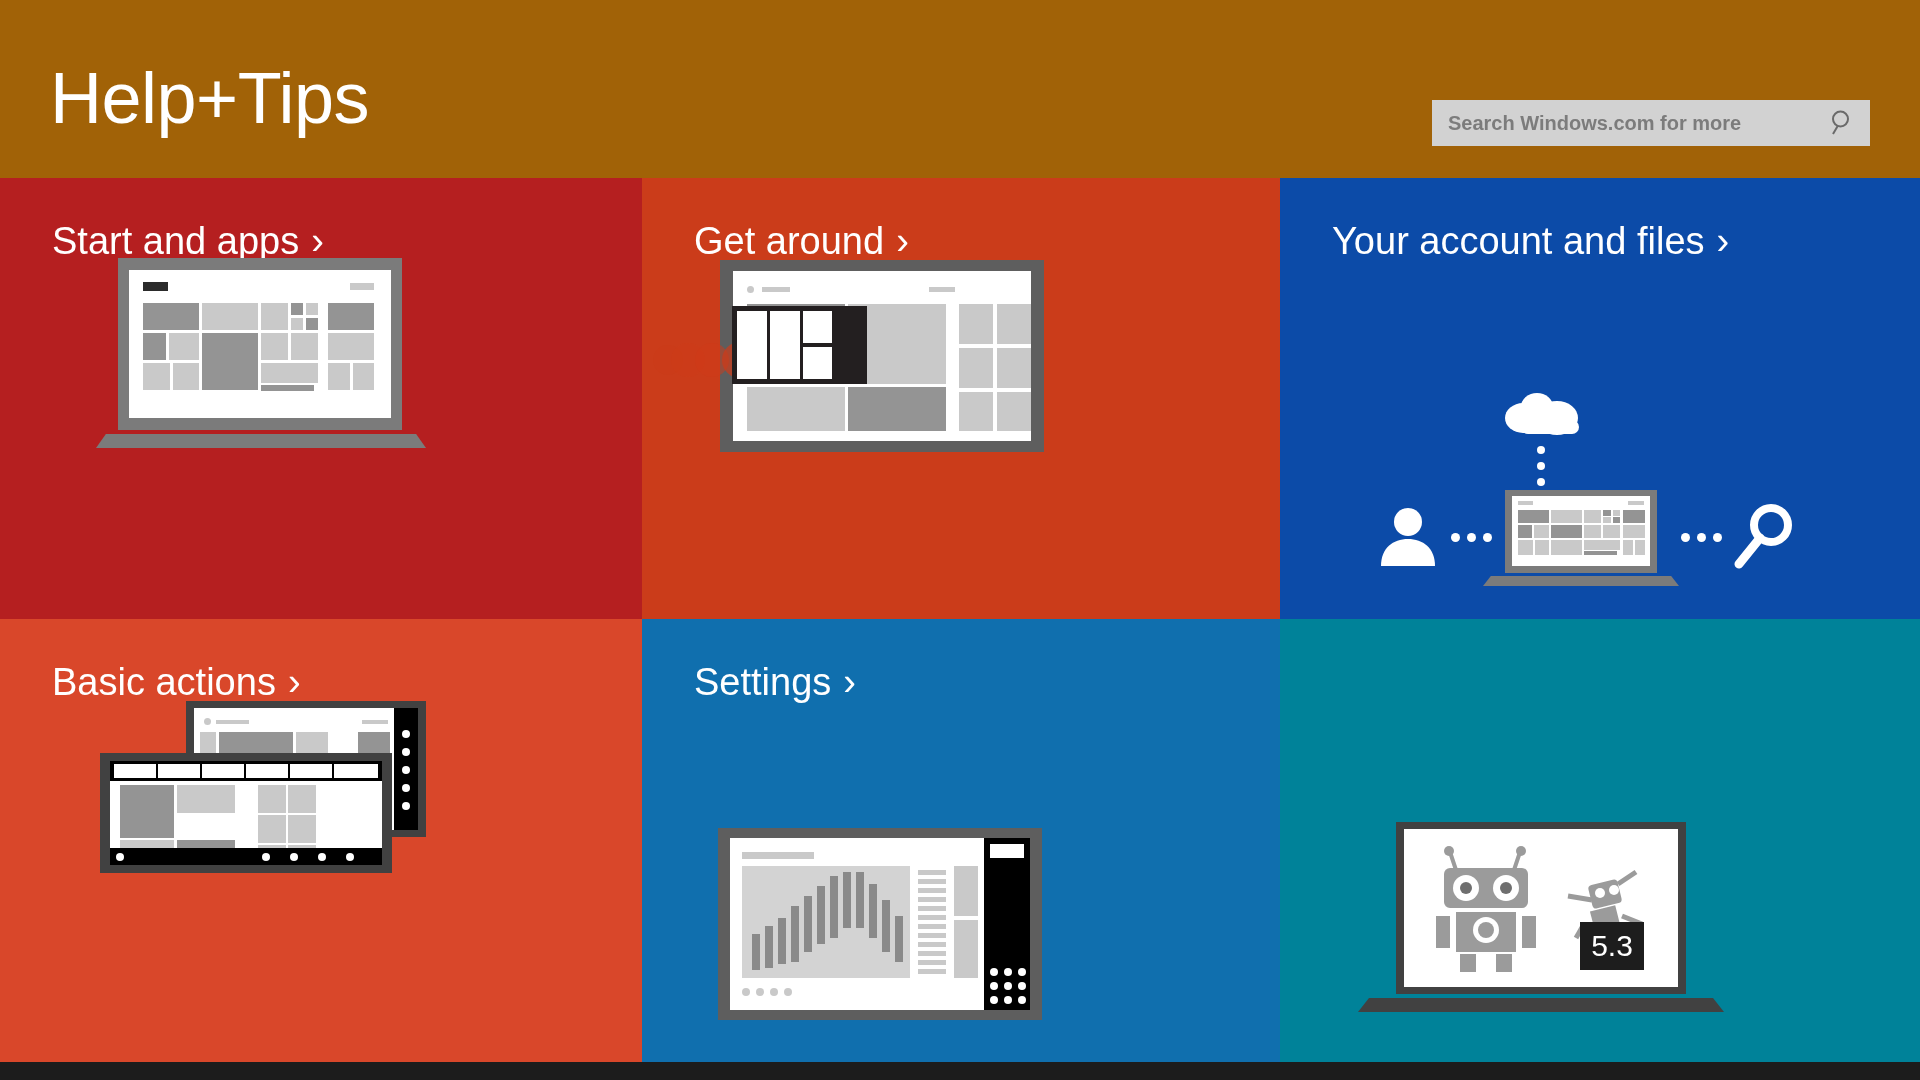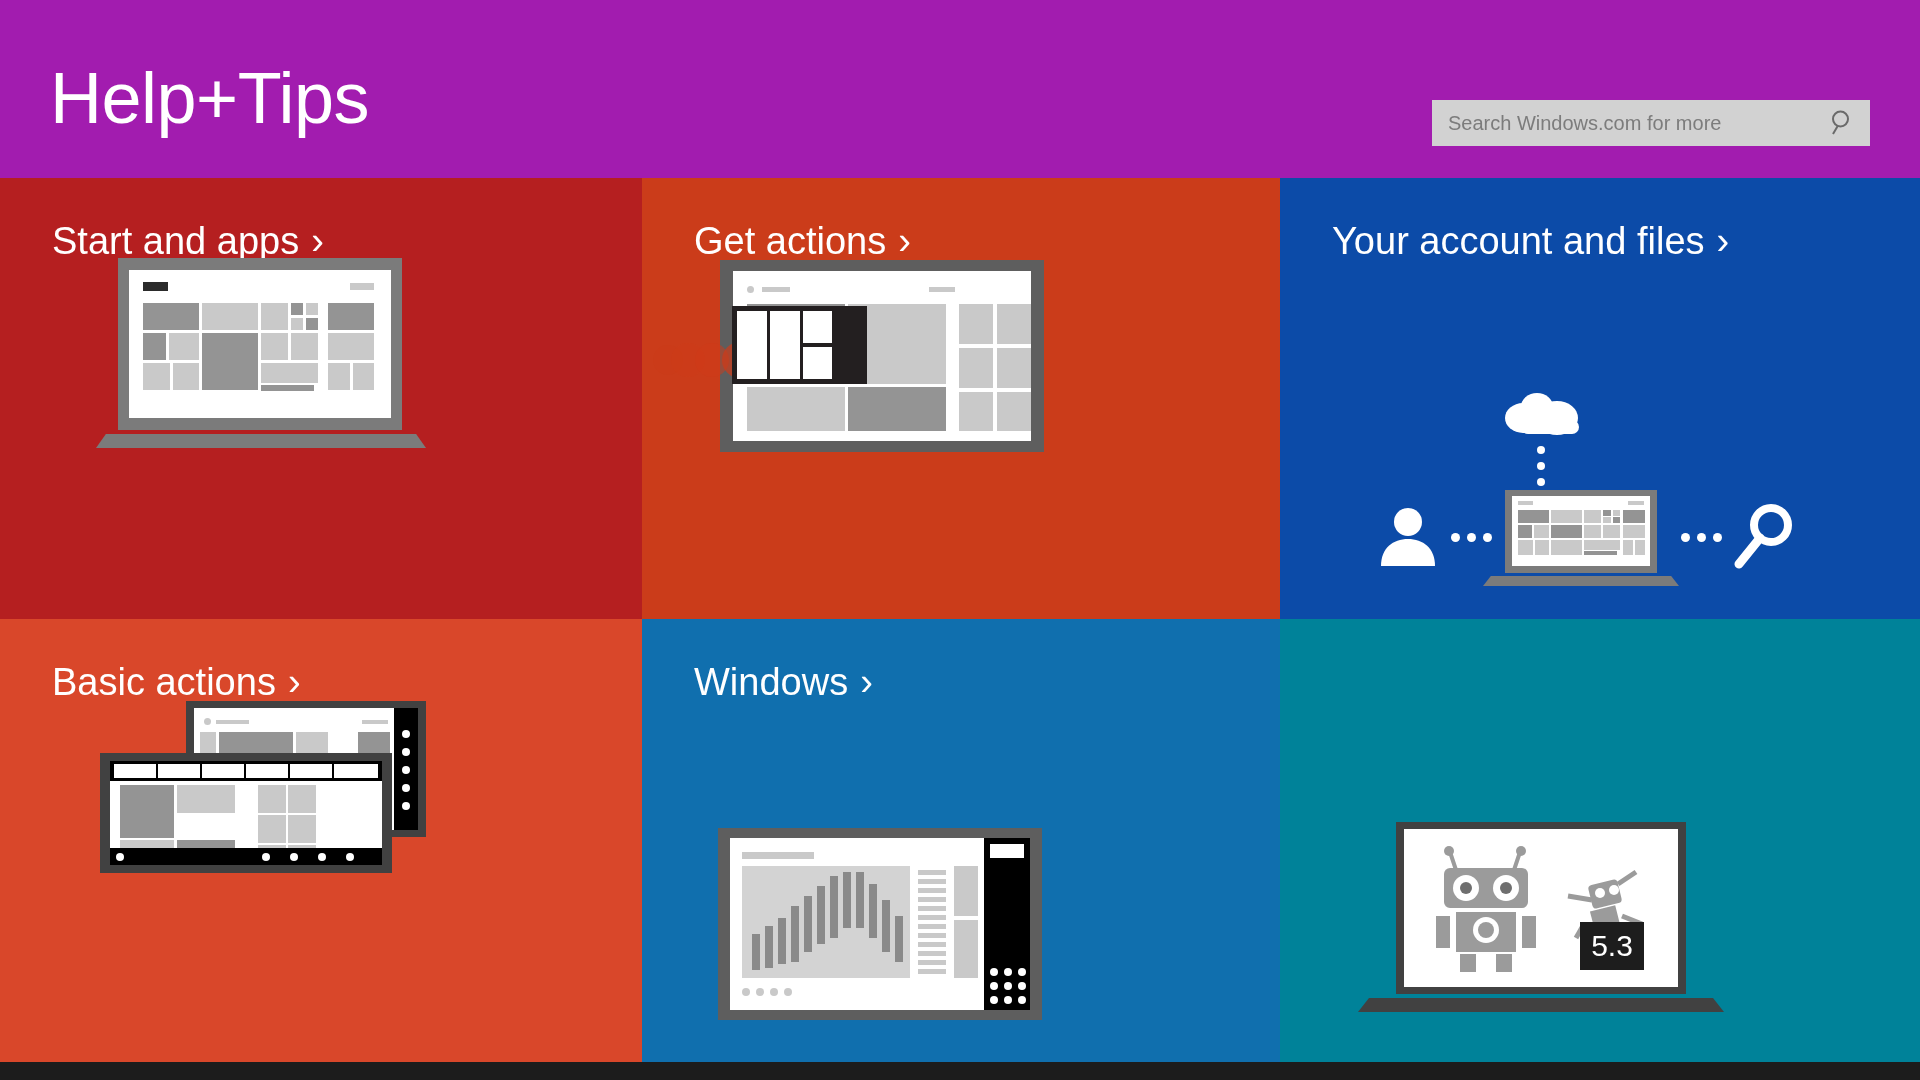--- a/index.html
+++ b/index.html
@@ -8,38 +8,38 @@
     background: #1c1c1c;
     font-family: "Liberation Sans", sans-serif;
     overflow: hidden;
   }
   #app { position: relative; width: 1920px; height: 1080px; }
 
   
   .header {
     position: absolute; left: 0; top: 0;
     width: 1920px; height: 196px;
-    background: #a21caf;
+    background: #a16207;
   }
   .app-title {
     position: absolute; left: 50px; top: 62px;
     font-size: 72px; font-weight: 300; letter-spacing: -0.5px;
     color: #ffffff; line-height: 1;
     font-family: "Liberation Sans", sans-serif;
   }
   .search-wrap {
     position: absolute; right: 50px; top: 100px;
     width: 438px; height: 46px;
     background: #d2d2d2;
   }
   .search-input {
     position: absolute; left: 0; top: 0;
     width: 390px; height: 46px;
     border: 0; outline: none; background: transparent;
-    font-size: 20px; font-weight: 400; color: #6a6a6a;
+    font-size: 20px; font-weight: 700; color: #6a6a6a;
     padding-left: 16px;
     font-family: "Liberation Sans", sans-serif;
   }
   .search-input::placeholder { color: #7c7c7c; opacity: 1; }
   .search-icon {
     position: absolute; right: 12px; top: 8px;
     width: 30px; height: 30px; cursor: pointer;
   }
 
   
@@ -141,21 +141,21 @@
         <div class="tile-g" style="left:210px;top:105px;width:22px;height:27px;"></div>
         <div class="tile-g" style="left:235px;top:105px;width:21px;height:27px;"></div>
 
         <div style="position:absolute;left:-22px;top:176px;width:330px;height:14px;background:#7b7b7b;
                     clip-path:polygon(3% 0, 97% 0, 100% 100%, 0 100%);"></div>
       </div>
     </div>
 
     <div class="tile" style="background:#cb3c1a">
       <div class="tile-title">
-        <span>Get actions</span><span class="chev">›</span>
+        <span>Get around</span><span class="chev">›</span>
       </div>
 
       <div class="art" style="left:0px; top:82px; width:638px; height:200px;">
 
         <div class="frame-grey" style="left:78px;top:0px;width:324px;height:192px;"></div>
         <div class="screen-white" style="left:91px;top:11px;width:298px;height:170px;"></div>
 
         <div style="position:absolute;left:105px;top:26px;width:7px;height:7px;border-radius:50%;background:#c9c9c9;"></div>
         <div class="tile-g" style="left:120px;top:27px;width:28px;height:5px;"></div>
         <div class="tile-g" style="left:287px;top:27px;width:26px;height:5px;"></div>
@@ -307,21 +307,21 @@
         <div class="dot-white" style="left:16px;top:152px;width:8px;height:8px;"></div>
         <div class="dot-white" style="left:162px;top:152px;width:8px;height:8px;"></div>
         <div class="dot-white" style="left:190px;top:152px;width:8px;height:8px;"></div>
         <div class="dot-white" style="left:218px;top:152px;width:8px;height:8px;"></div>
         <div class="dot-white" style="left:246px;top:152px;width:8px;height:8px;"></div>
       </div>
     </div>
 
     <div class="tile" style="background:#106fae">
       <div class="tile-title">
-        <span>Windows</span><span class="chev">›</span>
+        <span>Settings</span><span class="chev">›</span>
       </div>
 
       <div class="art" style="left:76px; top:209px; width:400px; height:200px;">
         <div class="frame-grey" style="left:0px;top:0px;width:324px;height:192px;"></div>
         <div class="screen-white" style="left:12px;top:10px;width:300px;height:172px;"></div>
 
         <div class="tile-g" style="left:24px;top:24px;width:72px;height:7px;"></div>
 
         <div class="chart-bg" style="left:24px;top:38px;width:168px;height:112px;"></div>
         <div class="chart-bar" style="left:34px;top:106px;width:8px;height:36px;"></div>

